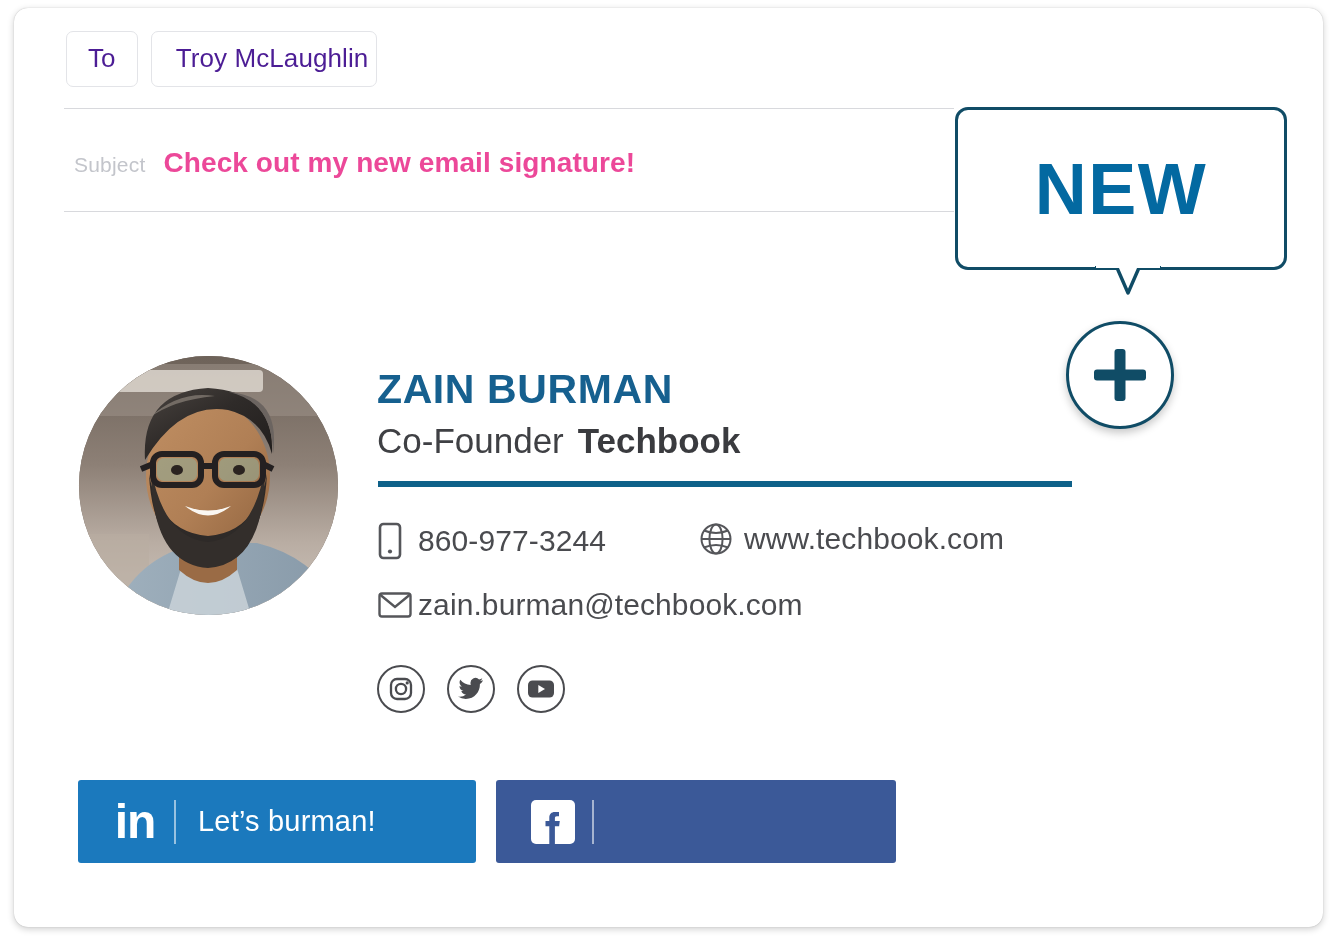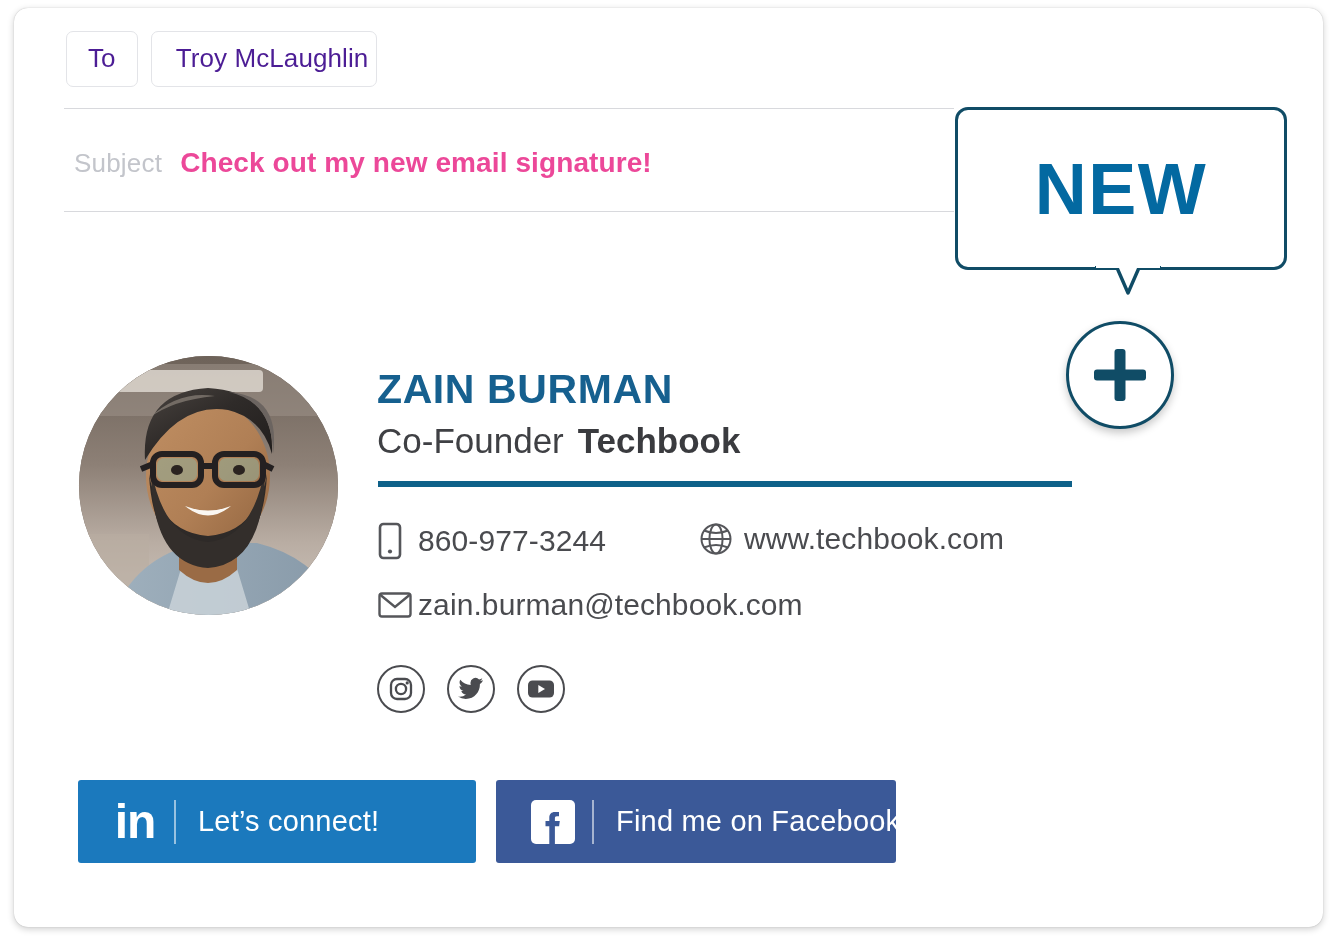--- a/index.html
+++ b/index.html
@@ -65,21 +65,21 @@
   
   .subject-row {
     position: absolute;
     left: 60px;
     top: 139px;
     display: flex;
     align-items: baseline;
     gap: 18px;
   }
   .subject-label {
-    font-size: 26px;
+    font-size: 21px;
     color: #c3c5cb;
     letter-spacing: .2px;
   }
   .subject-value {
     font-size: 28px;
     color: #ec4899;
     font-weight: 600;
     letter-spacing: .1px;
   }
 
@@ -442,32 +442,31 @@
 
       </div>
 
       <div class="cta-row">
 
         <div class="cta linkedin">
           <span class="brand">
             <span class="li-mark">in</span>
           </span>
           <span class="vline"></span>
-          <span class="cta-label">Let’s connect!</span>
+          <span class="cta-label">Let’s burman!</span>
         </div>
 
         <div class="cta facebook">
           <span class="brand">
             <svg width="46" height="46" viewBox="0 0 46 46" aria-hidden="true">
               <rect x="1" y="1" width="44" height="44" rx="5" fill="#ffffff"></rect>
               <path d="M29 13h-4.3c-3.2 0-5.4 2.1-5.4 5.4V22H15.5v5.2H19.3V45h5.6V27.2h4.2l.7-5.2h-4.9v-2.8c0-1.2.4-2 2-2H29V13z" fill="#3b5998"></path>
             </svg>
           </span>
           <span class="vline"></span>
-          <span class="cta-label">Find me on Facebook</span>
         </div>
 
       </div>
 
     </div>
   </div>
 
   <div class="callout">
     <span class="callout-text">NEW</span>
   </div>

